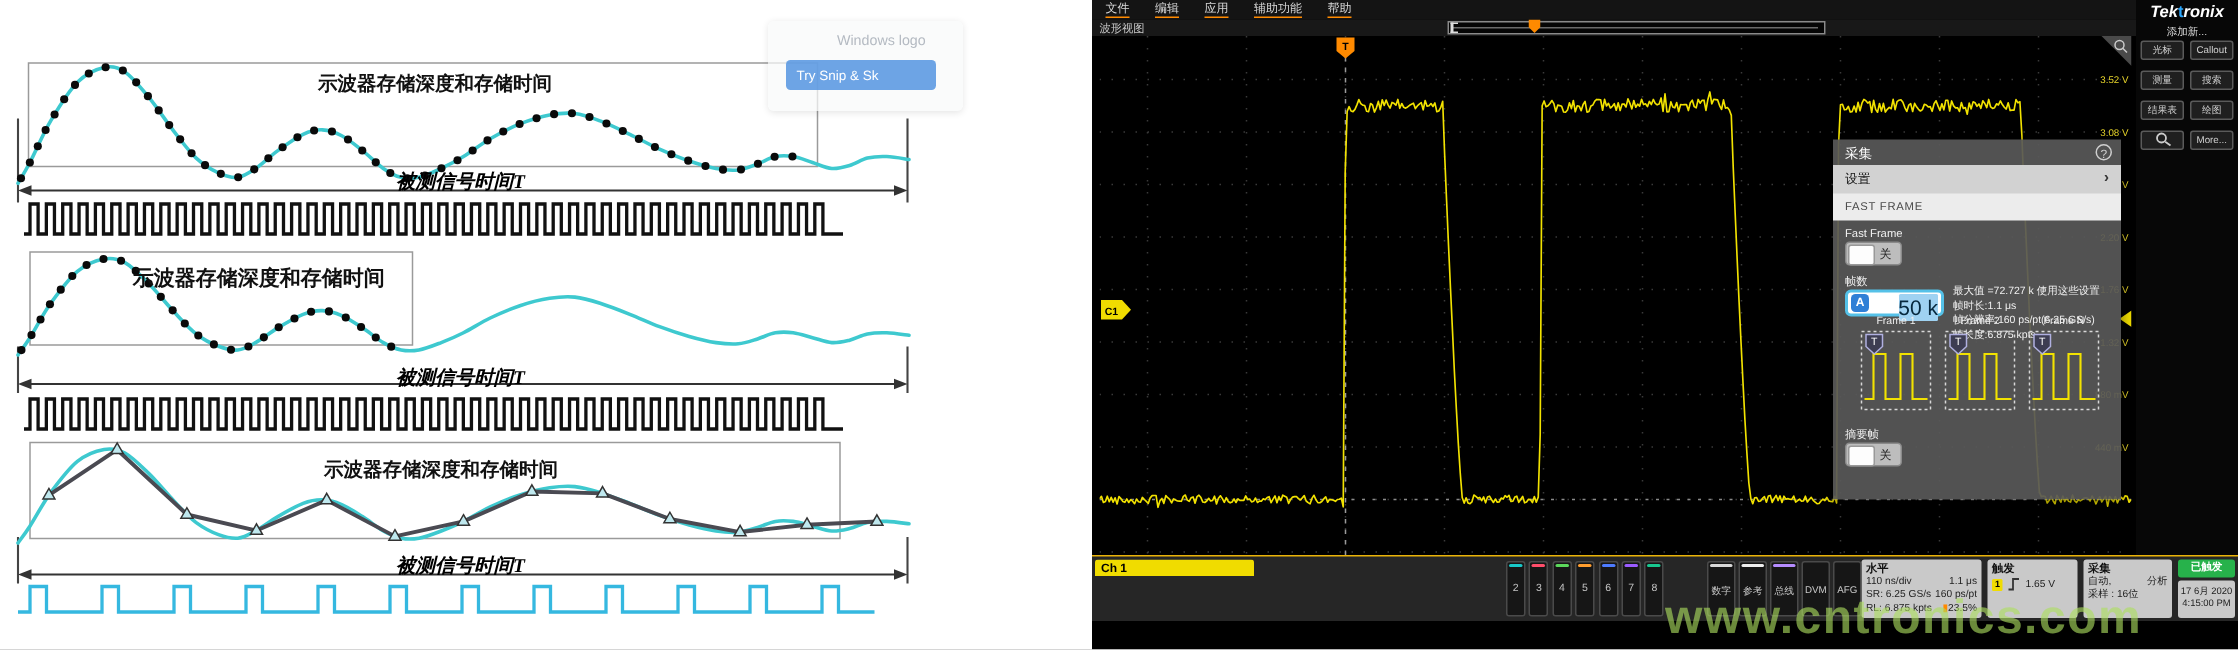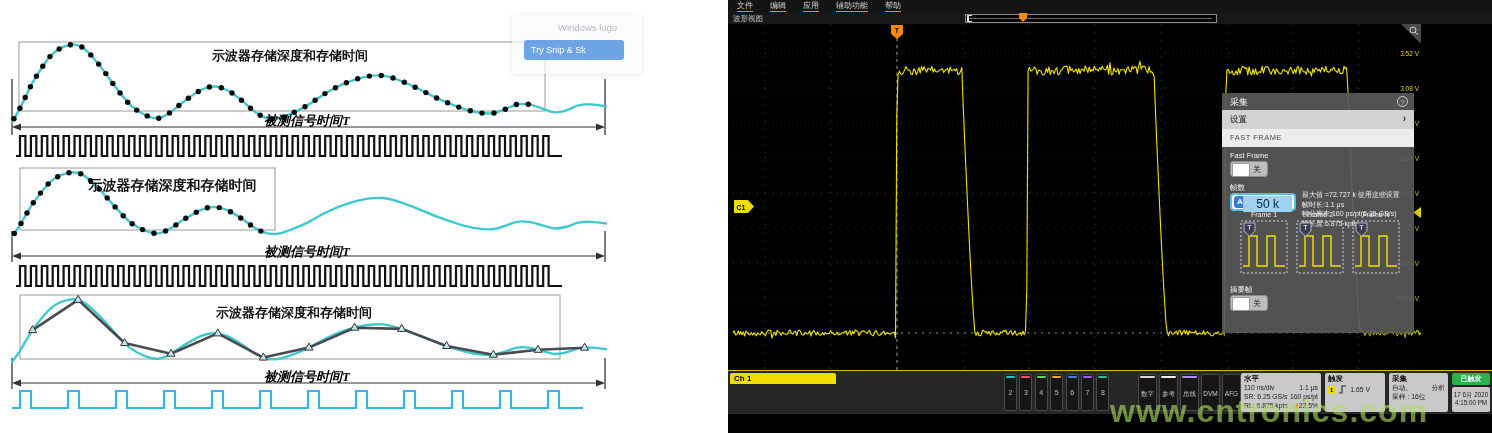--- a/index.html
+++ b/index.html
@@ -37,21 +37,21 @@
   #dlg-settings .chev{position:absolute;right:8px;top:3px;font-size:10px;color:#333;font-weight:bold;}
   #dlg-section{position:absolute;left:0;top:36px;width:100%;height:18px;background:#ececec;}
   #dlg-section span{position:absolute;left:8px;top:4px;font-size:7.5px;color:#4a4a4a;letter-spacing:.5px;}
   .dlg-lbl{position:absolute;font-size:7.5px;color:#f2f2f2;}
   .toggle{position:absolute;width:38px;height:16px;background:#bdbdbd;border-radius:3px;border:1px solid #8a8a8a;box-sizing:border-box;}
   .toggle .knob{position:absolute;left:1px;top:1px;width:16px;height:12px;background:#fdfdfd;border-radius:2px;border:1px solid #999;}
   .toggle .tlabel{position:absolute;right:6px;top:2px;font-size:8px;color:#222;}
   #ff-input{position:absolute;left:8px;top:100px;width:66px;height:18px;background:#fff;border:2px solid #55c1e8;border-radius:4px;box-sizing:border-box;}
   #ff-knob-icon{position:absolute;left:2px;top:1px;width:12px;height:12px;background:#2f7fd6;border-radius:3px;color:#fff;
                 font-size:8px;font-weight:bold;text-align:center;line-height:12px;}
-  #ff-value{position:absolute;right:2px;top:1px;font-size:12px;color:#06283d;background:#9fd2f2;padding:1px 13px;border-radius:1px;}
+  #ff-value{position:absolute;right:2px;top:1px;font-size:14px;color:#06283d;background:#9fd2f2;padding:1px 0;border-radius:1px;}
   #dlg-info{position:absolute;left:80px;top:97px;width:108px;font-size:7px;line-height:9.5px;color:#f0f0f0;}
   .frame-col{position:absolute;top:118px;width:48px;}
   .frame-lab{font-size:7px;color:#efefef;text-align:center;width:100%;}
   
   #sidebar{position:absolute;left:696px;top:0;width:68px;height:390px;background:#070707;z-index:6;}
   #tek-logo{position:absolute;left:0;top:2px;width:100%;text-align:center;font:bold italic 11px "Liberation Sans",sans-serif;color:#fff;}
   #tek-logo i{color:#2aa7ff;font-style:normal;}
   #sb-heading{position:absolute;left:0;top:16px;width:100%;text-align:center;font-size:7px;color:#d8d8d8;}
   .sb-btn{position:absolute;width:29px;height:13px;background:#1f1f1f;border:1px solid #5a5a5a;border-radius:2px;
           color:#cfcfcf;font-size:6.5px;text-align:center;line-height:12px;box-sizing:border-box;overflow:hidden;}
@@ -360,20 +360,35 @@
             </svg></div>
         </div>
 
       <div class="dlg-lbl" style="left:8px;top:192px">摘要帧</div>
       <div class="toggle" style="left:8px;top:202px">
         <div class="knob"></div>
         <div class="tlabel">关</div>
       </div>
     </div>
 
+    <div id="sidebar">
+      <div id="tek-logo">Tek<i>t</i>ronix</div>
+      <div id="sb-heading">添加新...</div>
+    <div class="sb-btn" style="left: 3px; top: 27px;">光标</div>
+        <div class="sb-btn" style="left: 36px; top: 27px;">Callout</div>
+        <div class="sb-btn" style="left: 3px; top: 47px;">测量</div>
+        <div class="sb-btn" style="left: 36px; top: 47px;">搜索</div>
+        <div class="sb-btn" style="left: 3px; top: 67px;">结果表</div>
+        <div class="sb-btn" style="left: 36px; top: 67px;">绘图</div>
+        <div class="sb-btn" style="left: 3px; top: 87px;"><svg width="12" height="10">
+            <circle cx="5" cy="4" r="3" fill="none" stroke="#ccc" stroke-width="1.2"></circle>
+            <line x1="7.5" y1="6.5" x2="11" y2="9" stroke="#ccc" stroke-width="1.2"></line>
+          </svg></div>
+        <div class="sb-btn" style="left: 36px; top: 87px;">More...</div>
+      </div>
 
     <div id="bottombar">
       <div id="ch1">
         <div id="ch1-head">Ch 1</div>
       </div>
 
       <div class="panel" style="left:513px;width:80px">
         <div class="ptitle">水平</div>
         <div id="hrows">
             <div class="prow">

